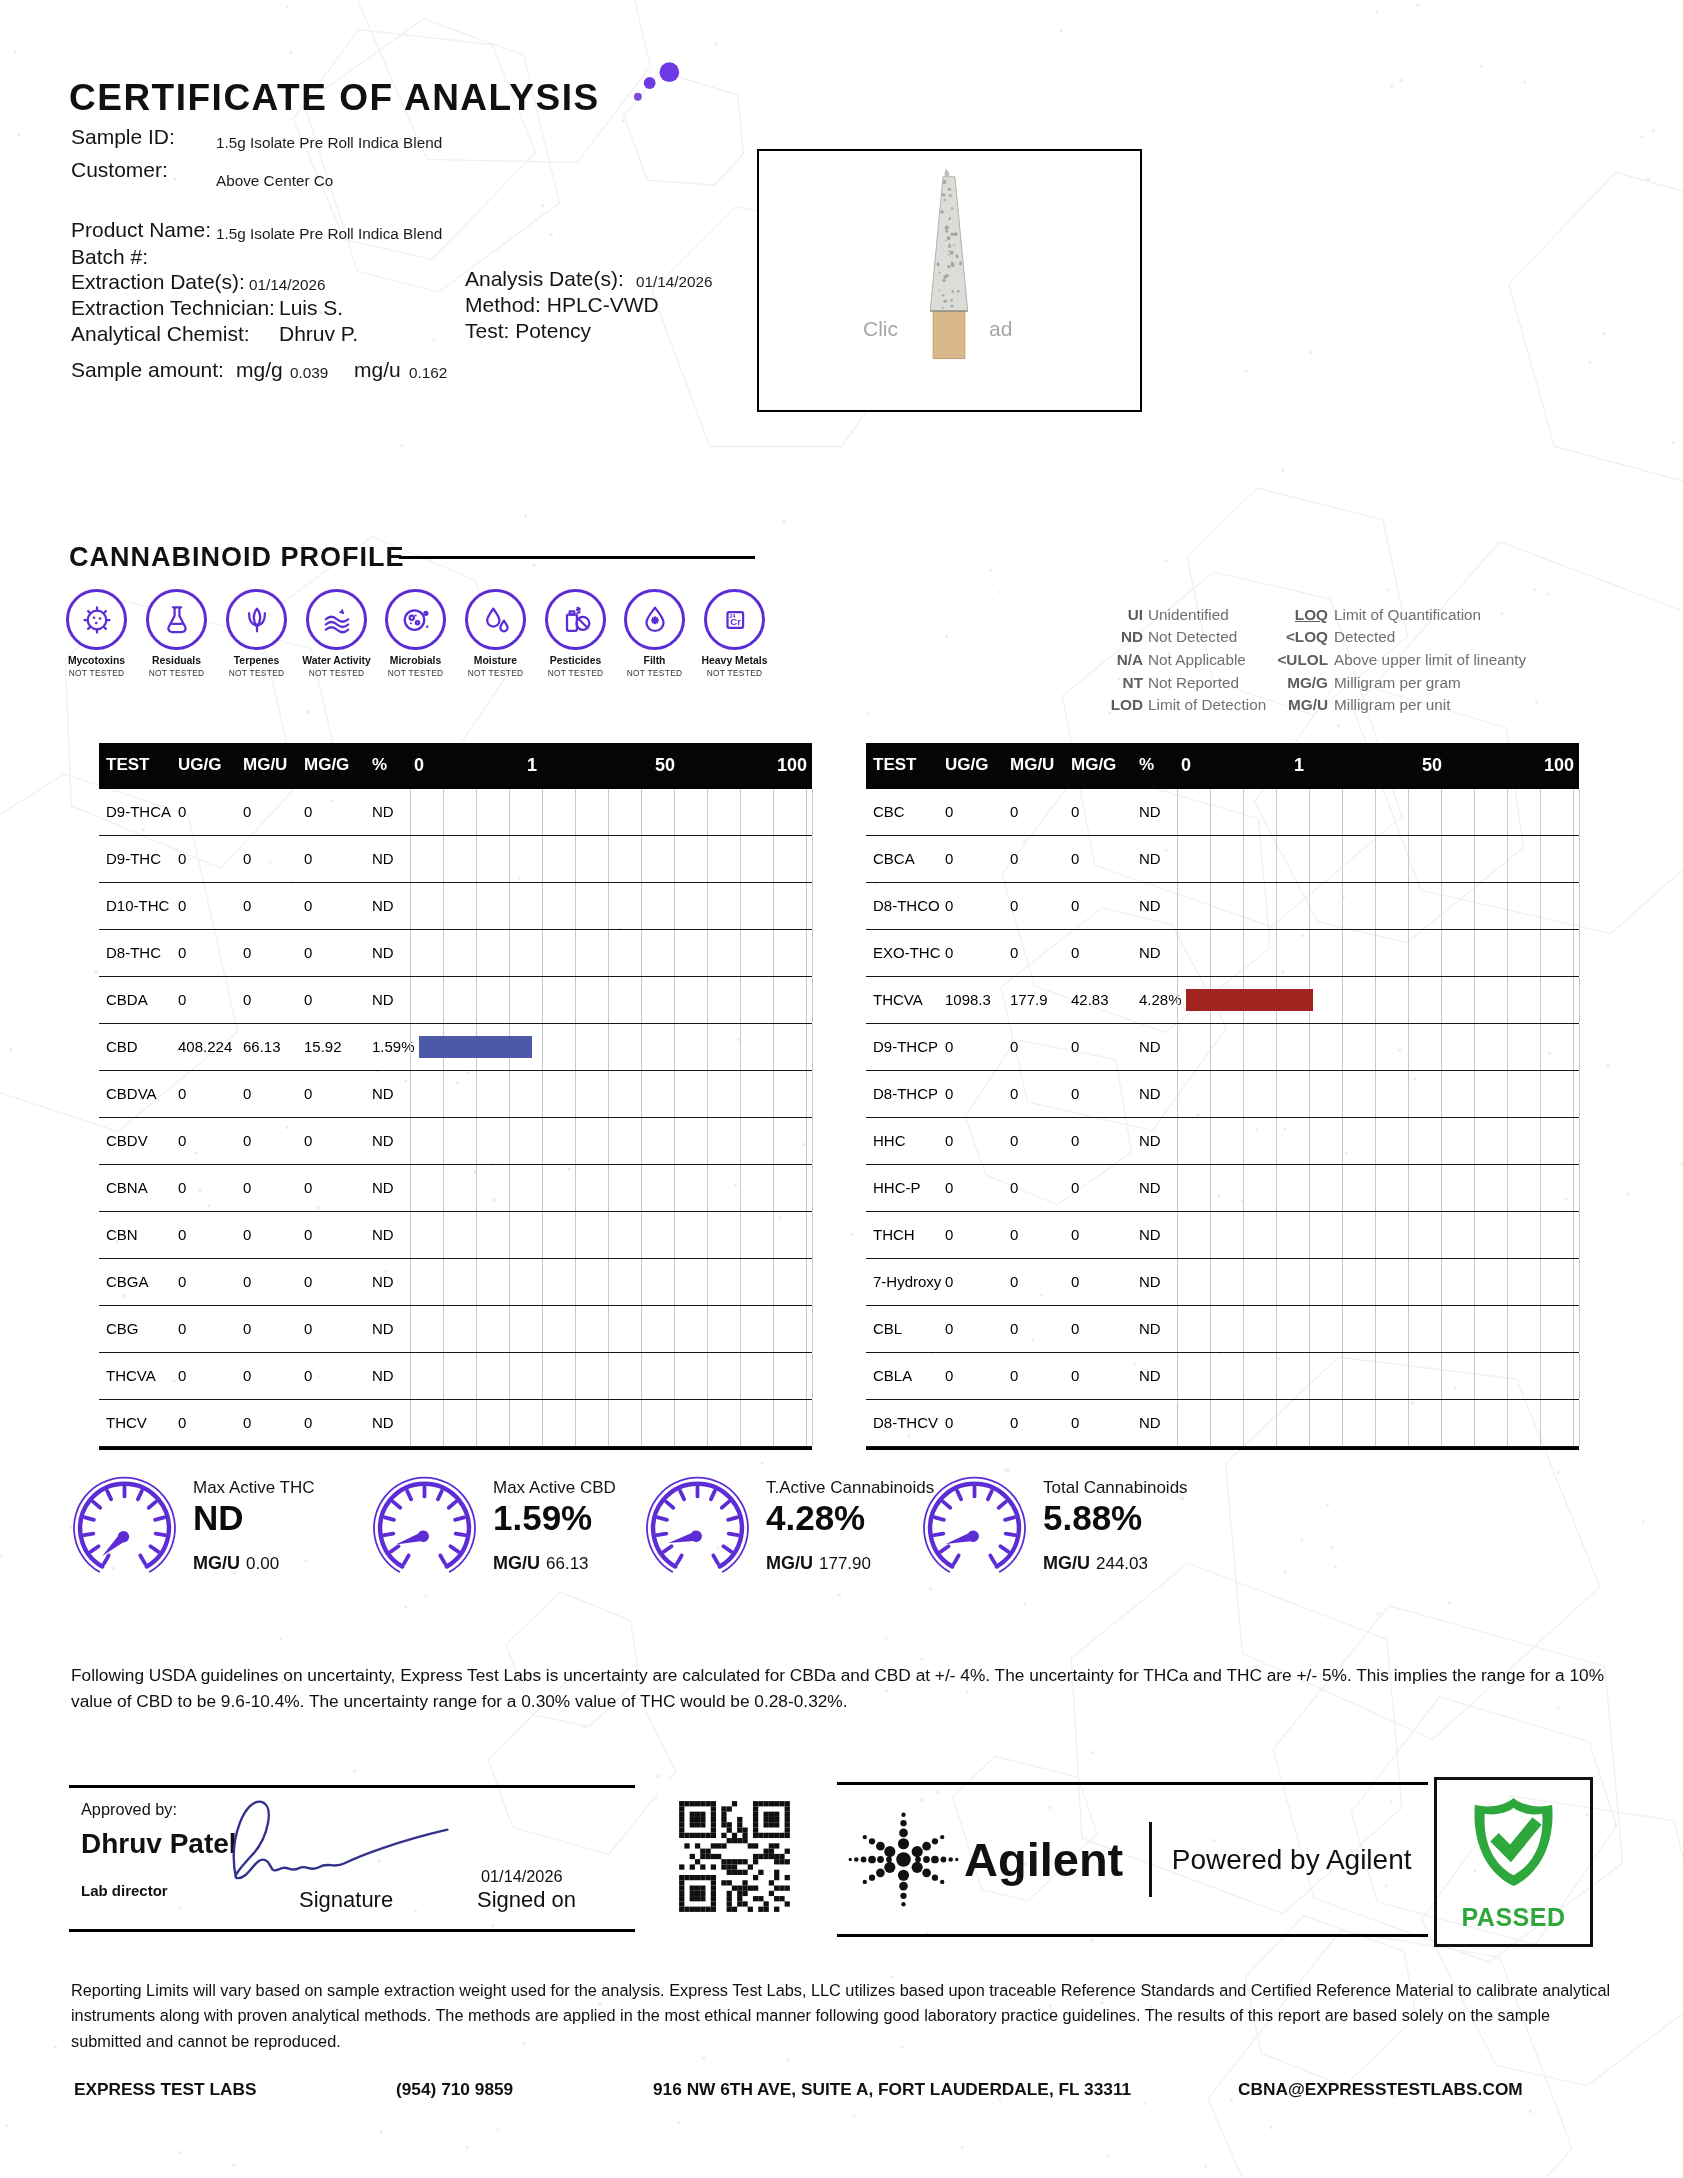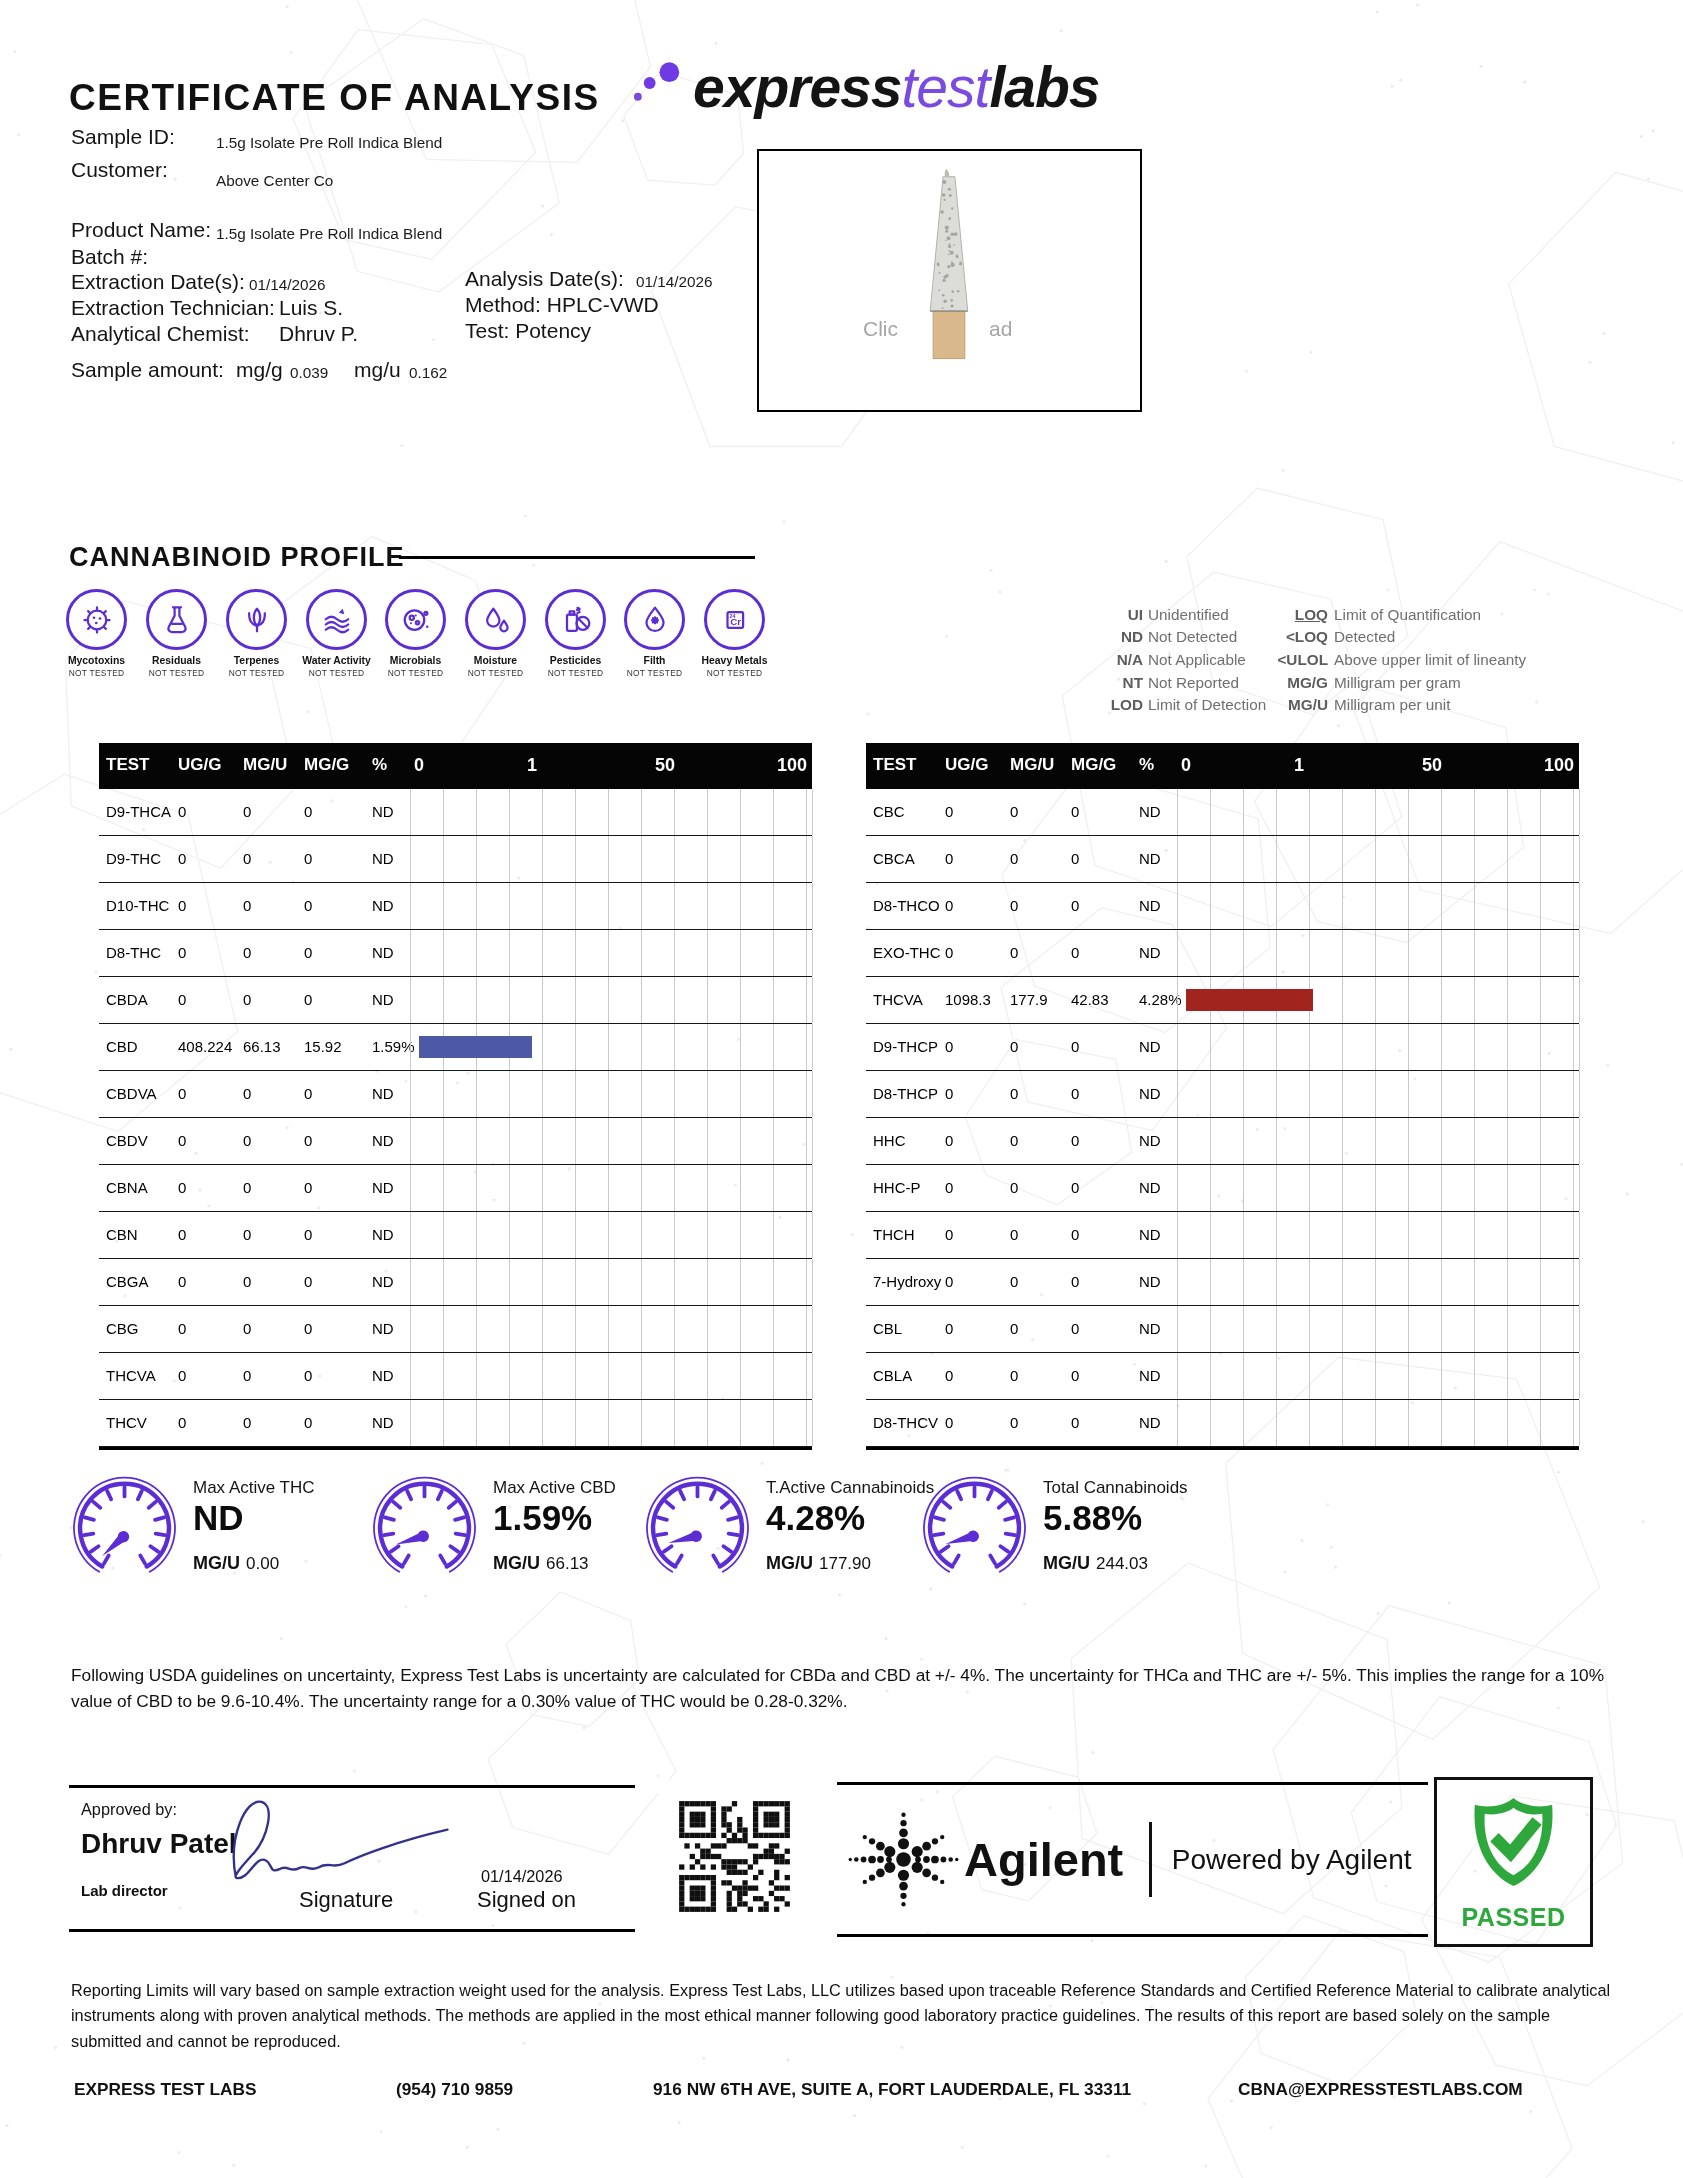--- a/index.html
+++ b/index.html
@@ -318,23 +318,20 @@
       <polygon points="1616,1603 1447,1757 1255,1670 1238,1478 1352,1371 1532,1393 " fill="none" stroke="#f0f0f0" stroke-width="1.3"></polygon>
       <polygon points="751,155 722,187 654,182 630,117 667,72 745,96 " fill="none" stroke="#f0f0f0" stroke-width="1.3"></polygon>
     </svg>
 
   <div class="abs coa-title">CERTIFICATE OF ANALYSIS</div>
   <svg class="abs logo-dots" viewBox="0 0 60 46">
     <circle cx="8" cy="36" r="4" fill="#7a4be0"></circle>
     <circle cx="20" cy="22" r="6" fill="#6d3ae3"></circle>
     <circle cx="40" cy="11" r="10" fill="#6d3ae3"></circle>
   </svg>
-  <div class="abs logo">
-    <span class="w1">express</span><span class="w2">test</span><span class="w3">labs</span>
-  </div>
 
   <div class="abs lbl" style="left:71px;top:125px;">Sample ID:</div>
   <div class="abs val" style="left:216px;top:134px;">1.5g Isolate Pre Roll Indica Blend</div>
   <div class="abs lbl" style="left:71px;top:158px;">Customer:</div>
   <div class="abs val" style="left:216px;top:172px;">Above Center Co</div>
   <div class="abs lbl" style="left:71px;top:218px;">Product Name:</div>
   <div class="abs val" style="left:216px;top:225px;">1.5g Isolate Pre Roll Indica Blend</div>
   <div class="abs lbl" style="left:71px;top:245px;">Batch #:</div>
   <div class="abs lbl" style="left:71px;top:270px;">Extraction Date(s):</div>
   <div class="abs val" style="left:249px;top:276px;">01/14/2026</div>

